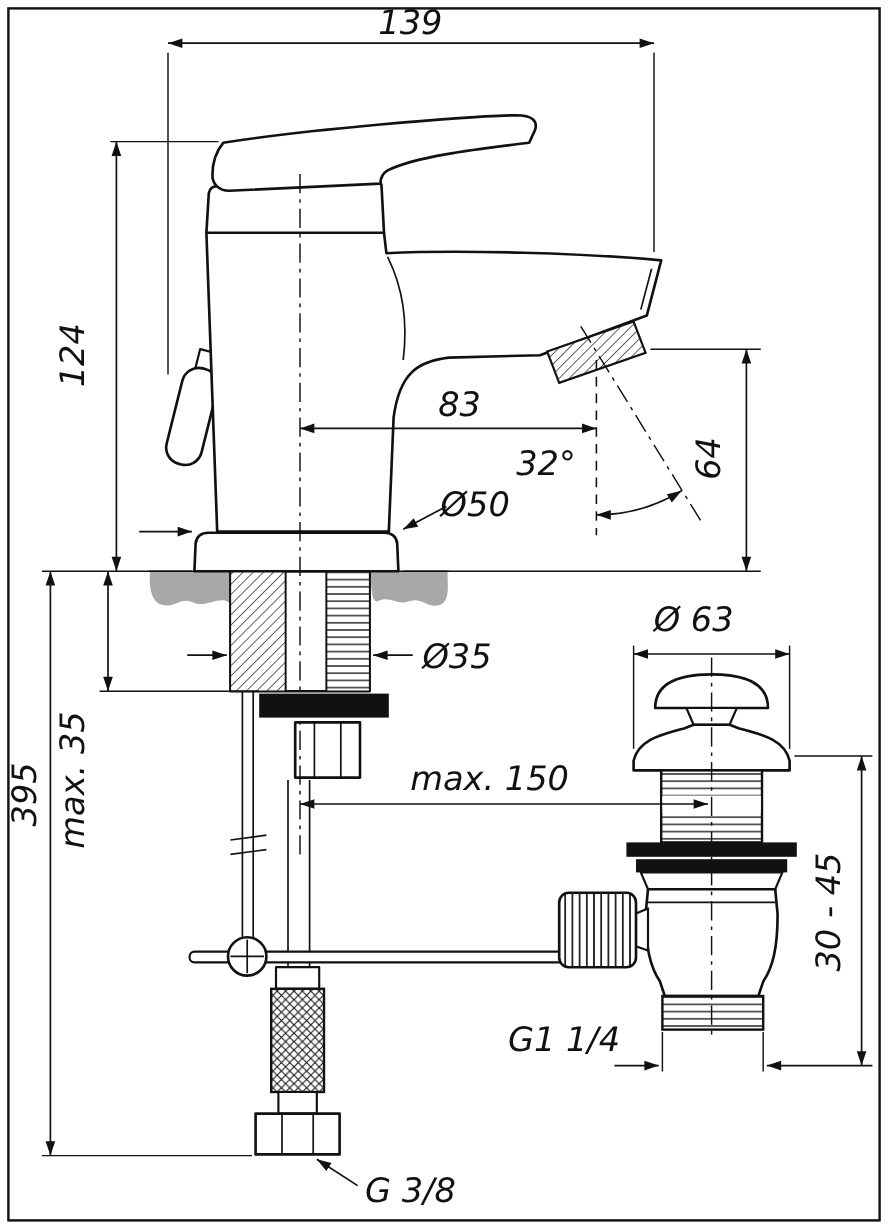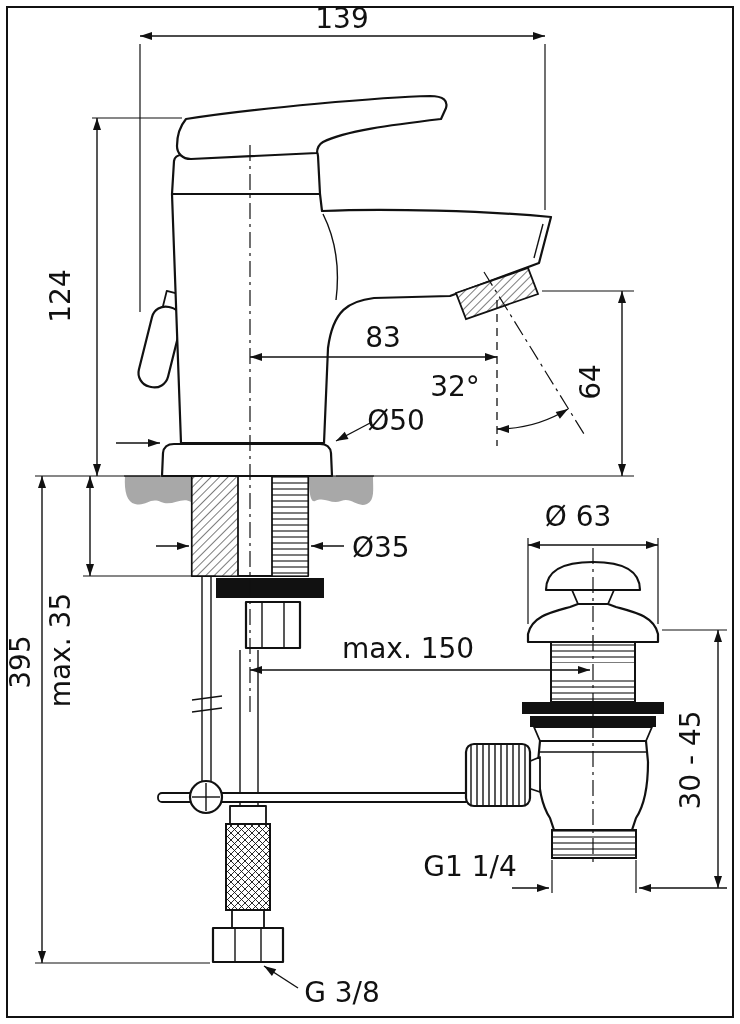--- a/index.html
+++ b/index.html
@@ -1,16 +1,16 @@
 <!DOCTYPE html>
 <html><head>
 <meta charset="utf-8">
 <style>
   html,body { margin:0; padding:0; background:#fff; }
-  #stage { position:relative; width:740px; height:1024px; background:#fff; overflow:hidden; }
+  #stage { position:relative; width:740px; height:1024px; background:#fff; overflow:hidden;font-style:italic; }
   svg { display:block; }
   .outline { fill:#fff; stroke:#111; stroke-width:2.2; stroke-linejoin:round; }
   .thin    { fill:#fff; stroke:#111; stroke-width:1.8; stroke-linejoin:round; }
   .detail  { fill:none; stroke:#111; stroke-width:1.4; }
   .solid   { fill:#111; stroke:none; }
   .dim     { fill:none; stroke:#111; stroke-width:1.4; }
   .ext     { fill:none; stroke:#111; stroke-width:1.2; }
   .cl      { fill:none; stroke:#111; stroke-width:1.2; stroke-dasharray:16 5 3 5; }
   .dash    { fill:none; stroke:#111; stroke-width:1.3; stroke-dasharray:8 6; }
   .lbl     { font-family:"DejaVu Sans","Liberation Sans",sans-serif; font-size:28px; fill:#111; }

